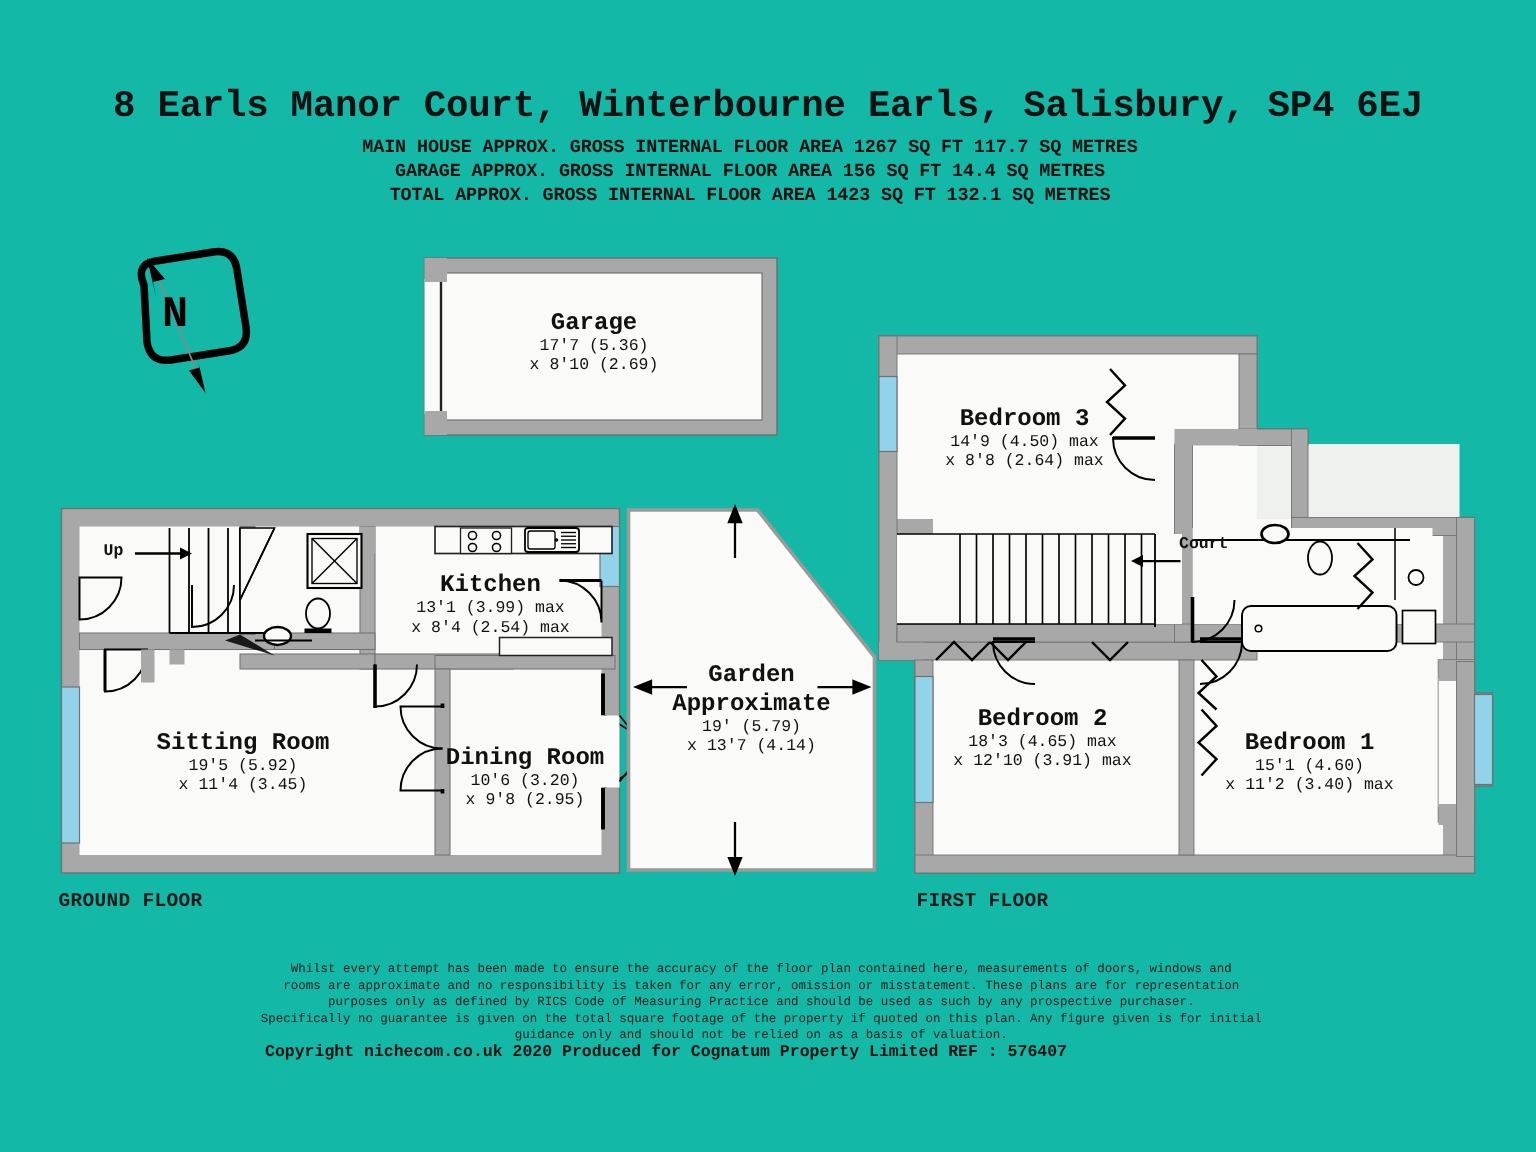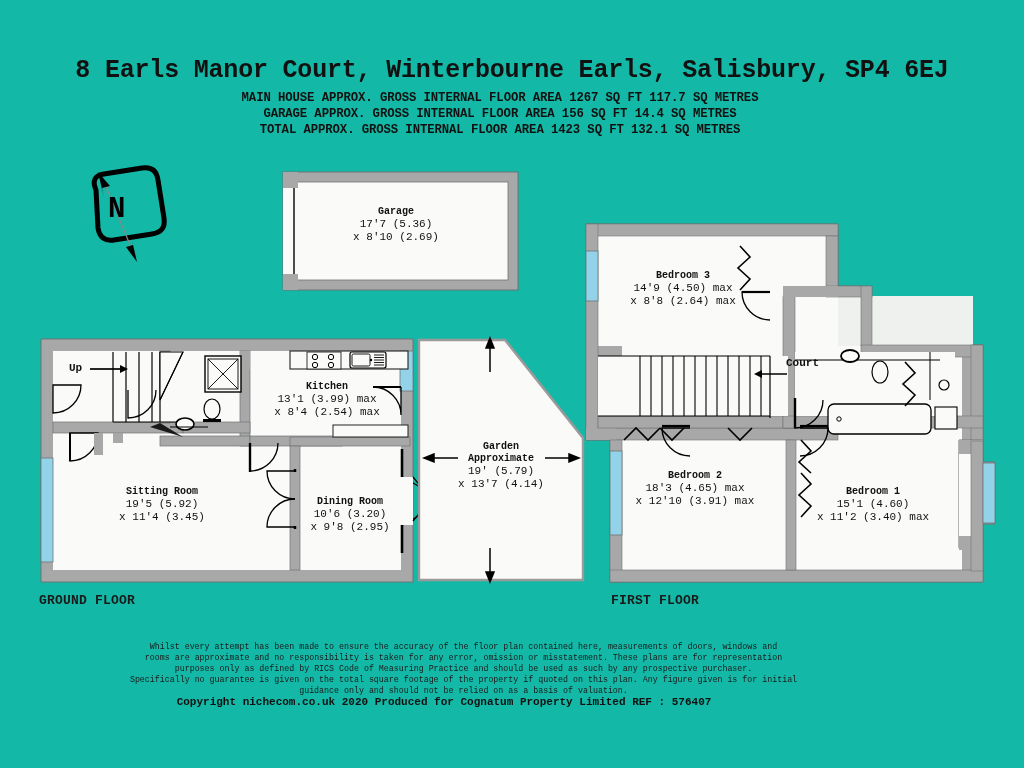--- a/index.html
+++ b/index.html
@@ -54,21 +54,21 @@
 
   
   .roomLabel {
     position: absolute;
     text-align: center;
     color: #111111;
     line-height: 1.18;
     white-space: nowrap;
   }
   .roomLabel .rname {
-    font-size: 10px;
+    font-size: 16px;
     font-weight: bold;
     display: block;
   }
   .roomLabel .rdim {
     font-size: 11px;
     display: block;
   }
   .smallLabel {
     position: absolute;
     font-size: 11px;
@@ -79,20 +79,21 @@
   
   #disclaimer {
     position: absolute;
     left: 0;
     top: 641px;
     width: 927px;
     text-align: center;
     font-size: 8.3px;
     color: #1b1b1b;
     line-height: 1.33;
+    padding-left: 44px;
   }
   #copyright {
     position: absolute;
     left: 0;
     top: 696px;
     width: 888px;
     text-align: center;
     font-size: 11px;
     font-weight: bold;
     color: #111;

